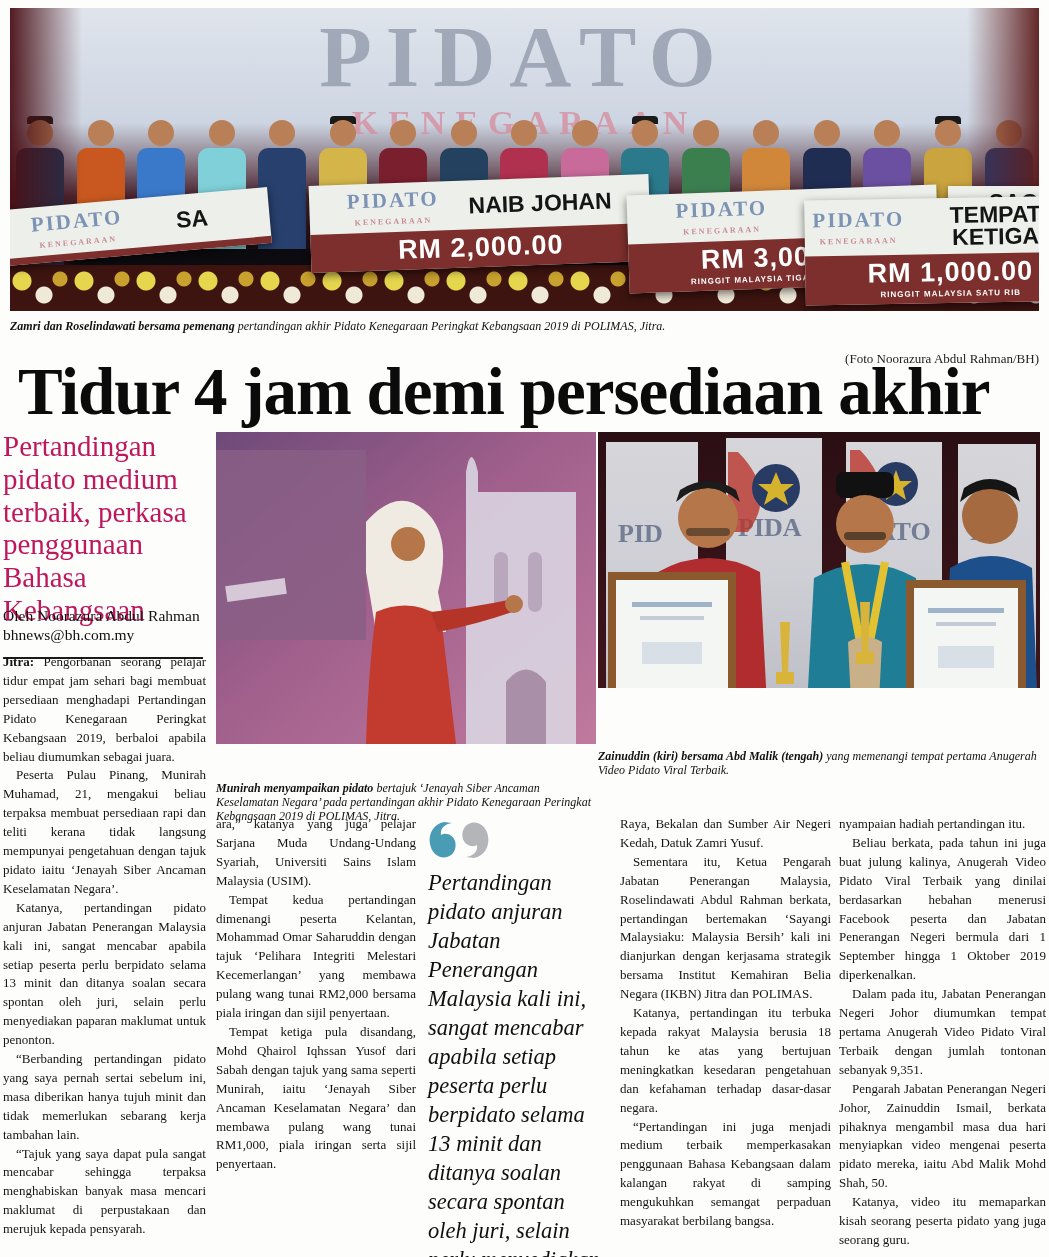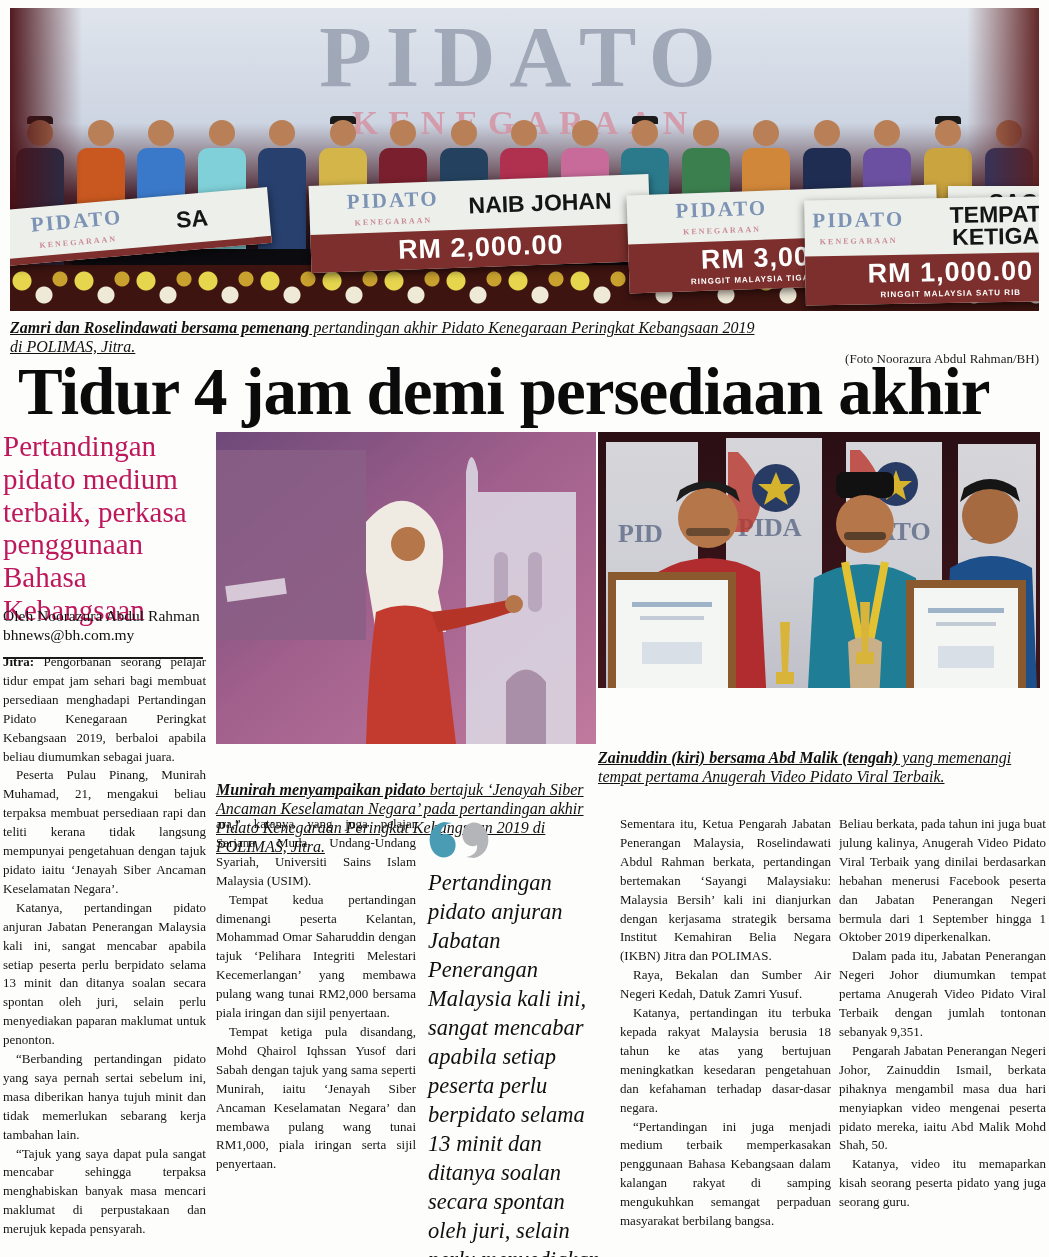--- a/index.html
+++ b/index.html
@@ -38,21 +38,21 @@
   .cheque .logo{text-align:center;line-height:1;}
   .cheque .logo .l1{font-size:21px;font-weight:700;color:#7d93b5;letter-spacing:2px;}
   .cheque .logo .l2{font-size:8px;font-weight:700;color:#c98a96;letter-spacing:2px;}
   .cheque .label{font-family:"Liberation Sans",sans-serif;font-weight:800;font-size:23px;
     color:#151515;text-transform:uppercase;text-align:center;line-height:.95;}
   .cheque .band{background:#7c2f2c;color:#fff;text-align:center;padding:3px 4px 4px;
     font-family:"Liberation Sans",sans-serif;font-weight:800;font-size:27px;letter-spacing:1px;}
   .cheque .micro{display:block;font-size:8px;font-weight:700;letter-spacing:1px;line-height:1.4;}
   
   .cap-row{position:absolute;left:10px;top:319px;width:1029px;display:flex;justify-content:space-between;align-items:flex-start;}
-  .caption{font-size:16px;font-style:italic;line-height:1.18;text-decoration:underline;}
+  .caption{font-size:12px;font-style:italic;line-height:1.18;}
   .caption b{font-style:italic;font-weight:700;}
   .credit{font-size:13px;white-space:nowrap;margin-left:20px;font-style:normal;color:#222;margin-top:32px;}
   
   .headline{position:absolute;left:2px;top:341px;width:1046px;
     font-size:67px;font-weight:700;line-height:1.02;letter-spacing:-1px;color:#0b0b0b;}
   
   .standfirst{position:absolute;left:3px;top:430px;width:205px;
     font-size:29px;line-height:1.13;font-weight:400;color:#be185d;}
   .byline{position:absolute;left:3px;top:606px;width:200px;font-size:15.5px;line-height:1.25;
     border-bottom:2px solid #1a1a1a;padding-bottom:12px;}
@@ -335,23 +335,24 @@
         <rect x="338" y="190" width="60" height="4" fill="#c3ccd6"></rect>
       <rect x="340" y="214" width="56" height="22" fill="#d8dfe7"></rect>
       <circle cx="336" cy="282" r="11" fill="#b8352c"></circle>
     </g>
   </svg>
 </div>
 <div class="caption caption3">
   <b>Zainuddin (kiri) bersama Abd Malik (tengah)</b><span> yang memenangi tempat pertama Anugerah Video Pidato Viral Terbaik.</span>
 </div>
 <div class="body-col" id="col4">
+    <p>Raya, Bekalan dan Sumber Air Negeri Kedah, Datuk Zamri Yusuf.</p>
     <p>Sementara itu, Ketua Pengarah Jabatan Penerangan Malaysia, Roselindawati Abdul Rahman berkata, pertandingan bertemakan ‘Sayangi Malaysiaku: Malaysia Bersih’ kali ini dianjurkan dengan kerjasama strategik bersama Institut Kemahiran Belia Negara (IKBN) Jitra dan POLIMAS.</p>
-    <p>Raya, Bekalan dan Sumber Air Negeri Kedah, Datuk Zamri Yusuf.</p>
     <p>Katanya, pertandingan itu terbuka kepada rakyat Malaysia berusia 18 tahun ke atas yang bertujuan meningkatkan kesedaran pengetahuan dan kefahaman terhadap dasar-dasar negara.</p>
     <p>“Pertandingan ini juga menjadi medium terbaik memperkasakan penggunaan Bahasa Kebangsaan dalam kalangan rakyat di samping mengukuhkan semangat perpaduan masyarakat berbilang bangsa.</p>
   </div>
 <div class="body-col" id="col5">
+    <p>nyampaian hadiah pertandingan itu.</p>
     <p>Beliau berkata, pada tahun ini juga buat julung kalinya, Anugerah Video Pidato Viral Terbaik yang dinilai berdasarkan hebahan menerusi Facebook peserta dan Jabatan Penerangan Negeri bermula dari 1 September hingga 1 Oktober 2019 diperkenalkan.</p>
     <p>Dalam pada itu, Jabatan Penerangan Negeri Johor diumumkan tempat pertama Anugerah Video Pidato Viral Terbaik dengan jumlah tontonan sebanyak 9,351.</p>
     <p>Pengarah Jabatan Penerangan Negeri Johor, Zainuddin Ismail, berkata pihaknya mengambil masa dua hari menyiapkan video mengenai peserta pidato mereka, iaitu Abd Malik Mohd Shah, 50.</p>
     <p>Katanya, video itu memaparkan kisah seorang peserta pidato yang juga seorang guru.</p>
   </div>
 
 </body></html>

